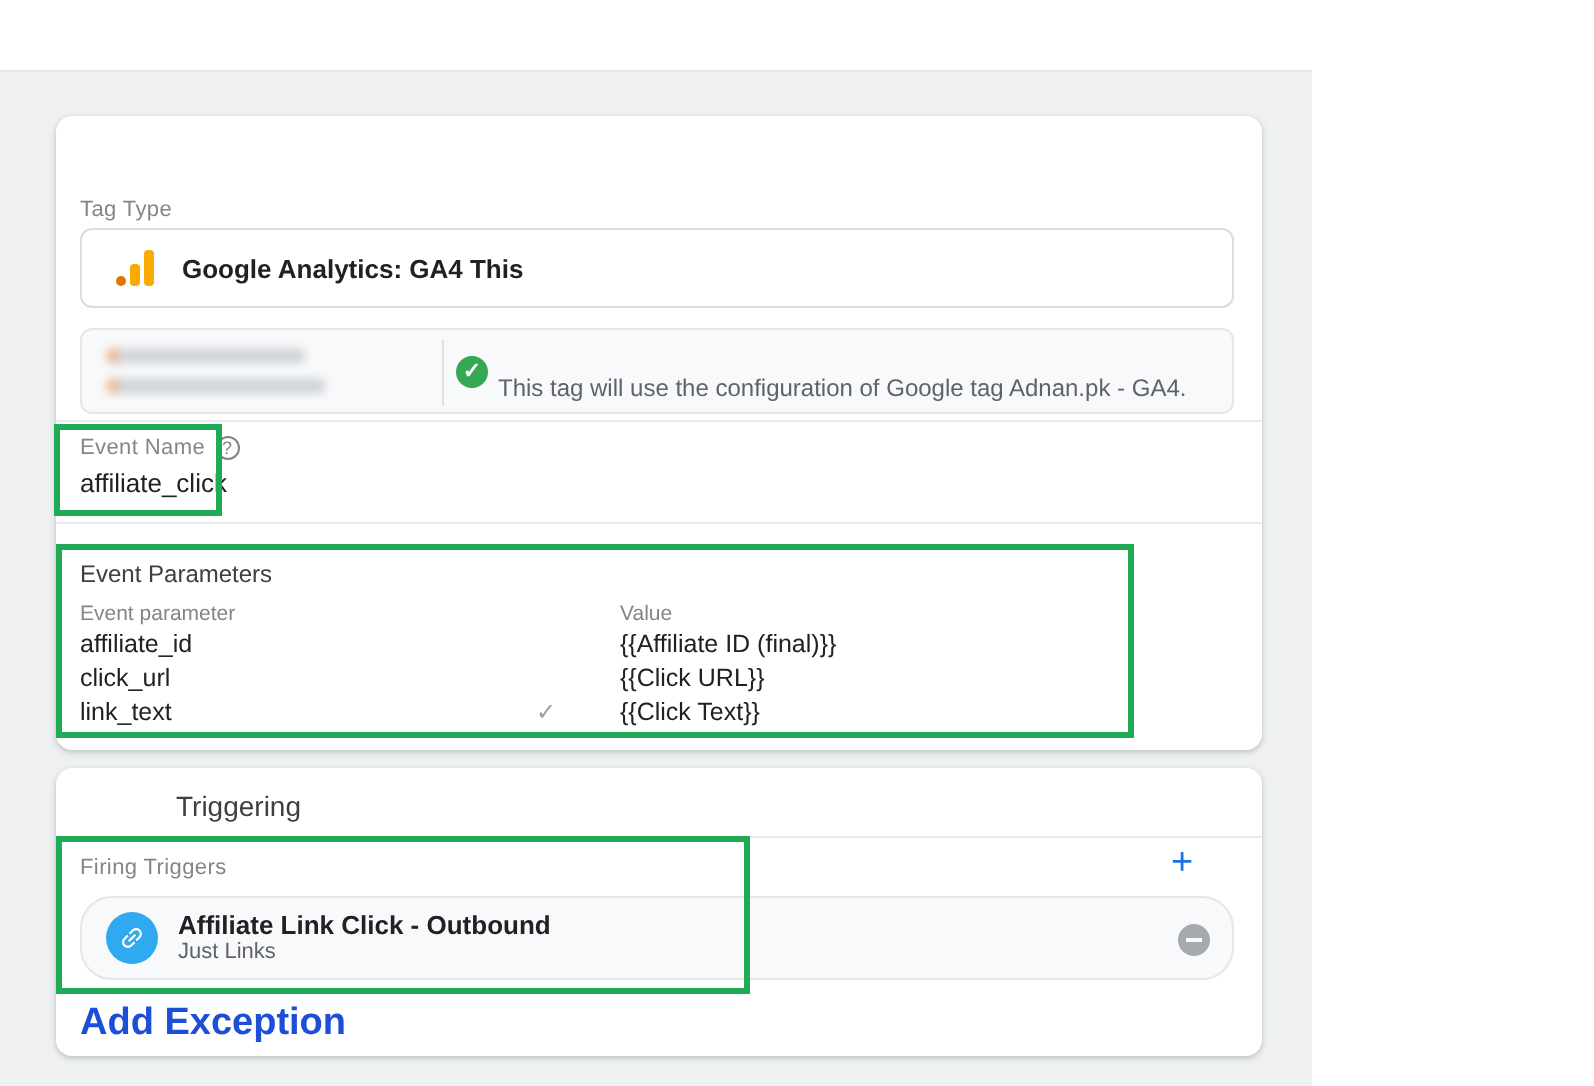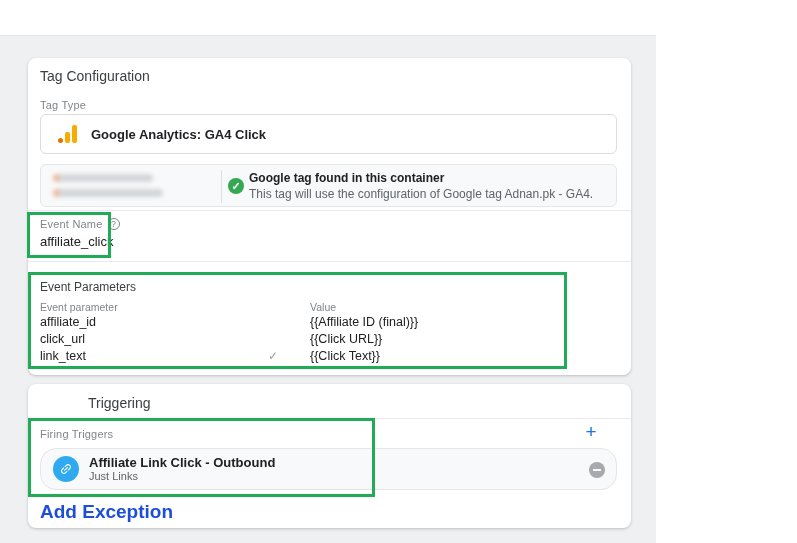--- a/index.html
+++ b/index.html
@@ -92,41 +92,39 @@
 
   <div class="topbar">
     <button class="save-btn">Save</button>
   </div>
 
   <svg class="anno-arrow" viewBox="0 0 34 95">
     <path d="M19 4 L30.5 33 L22.5 31 C23 52 21.5 72 18.5 92 L14.5 92 C13.8 72 14.5 52 15.5 31 L7.5 33 Z" fill="#21ab57"></path>
   </svg>
 
   <div class="card card1">
-    <div class="section-title" style="top:10px;">Tag Configuration</div>
 
     <div class="field-label tagtype-label">Tag Type</div>
 
     <div class="tagtype-card">
       <span class="ga-icon">
         <span class="ga-dot"></span>
           <span class="ga-bar-mid"></span>
           <span class="ga-bar-tall"></span>
       </span>
       <span>
-        <div class="tagtype-name">Google Analytics: GA4 Click</div>
+        <div class="tagtype-name">Google Analytics: GA4 This</div>
       </span>
     </div>
 
     <div class="gtag-box">
       <span class="redacted red1"></span>
       <span class="redacted red2"></span>
       <span class="gtag-vdiv"></span>
       <span class="gtag-check">✓</span>
-      <span class="gtag-title">Google tag found in this container</span>
       <span class="gtag-desc">This tag will use the configuration of Google tag Adnan.pk - GA4.</span>
     </div>
 
     <div class="hdiv" style="top:152px;"></div>
 
     <div class="evname-label-row">
       <span class="field-label">Event Name</span>
       <span class="help-icon">?</span>
     </div>
     <div class="evname-value">affiliate_click</div>

